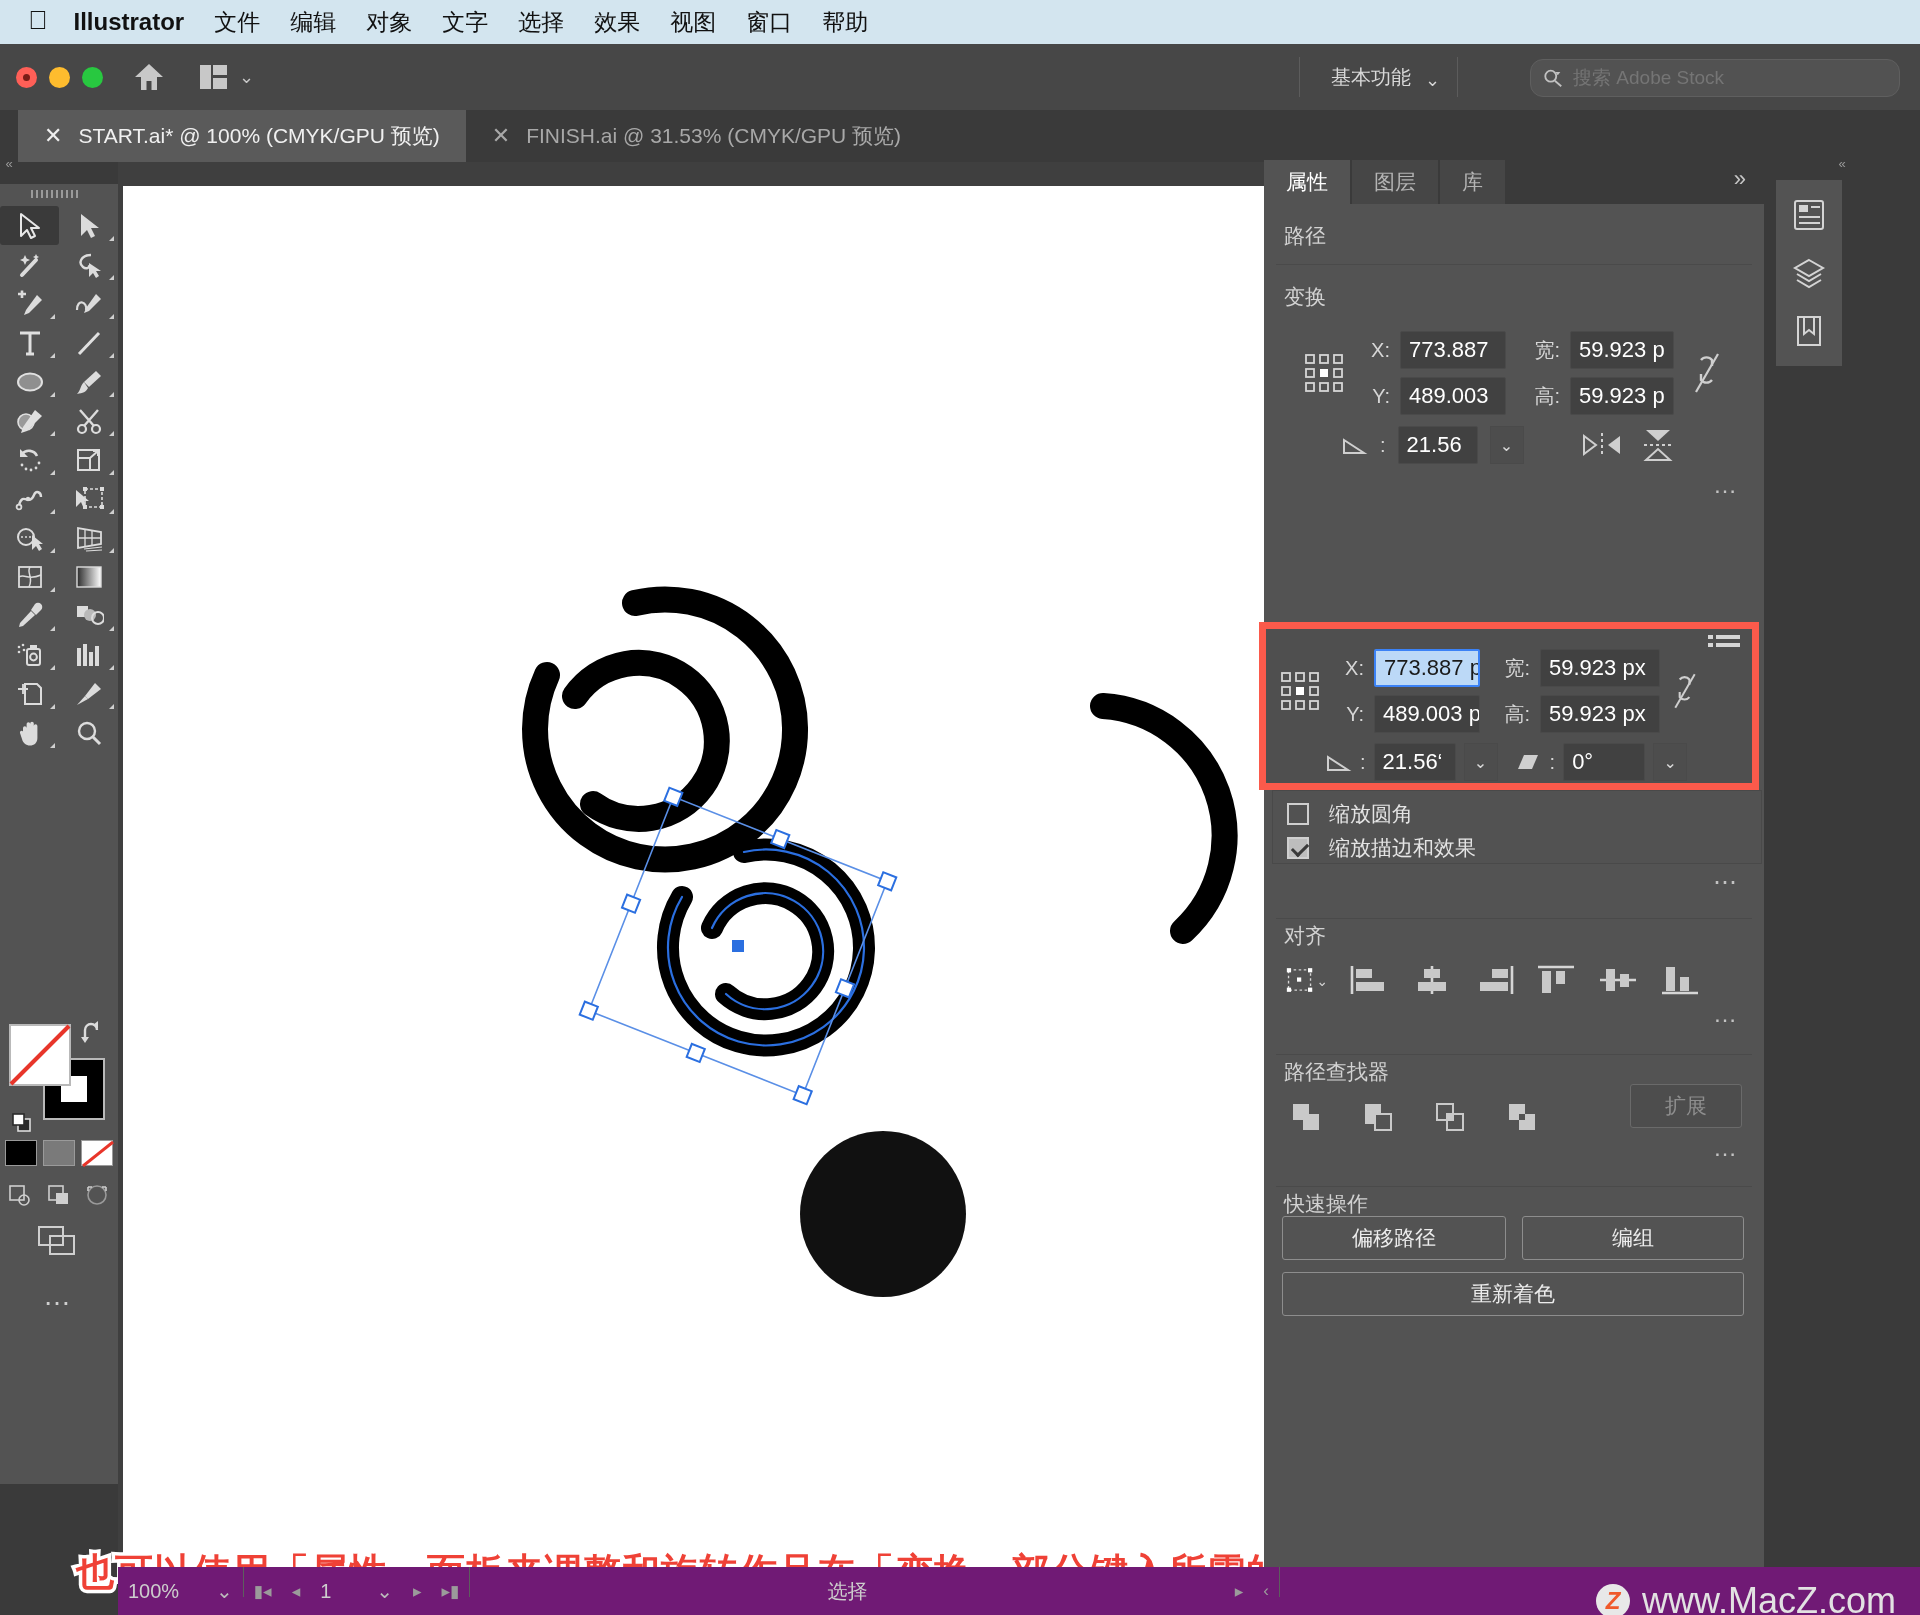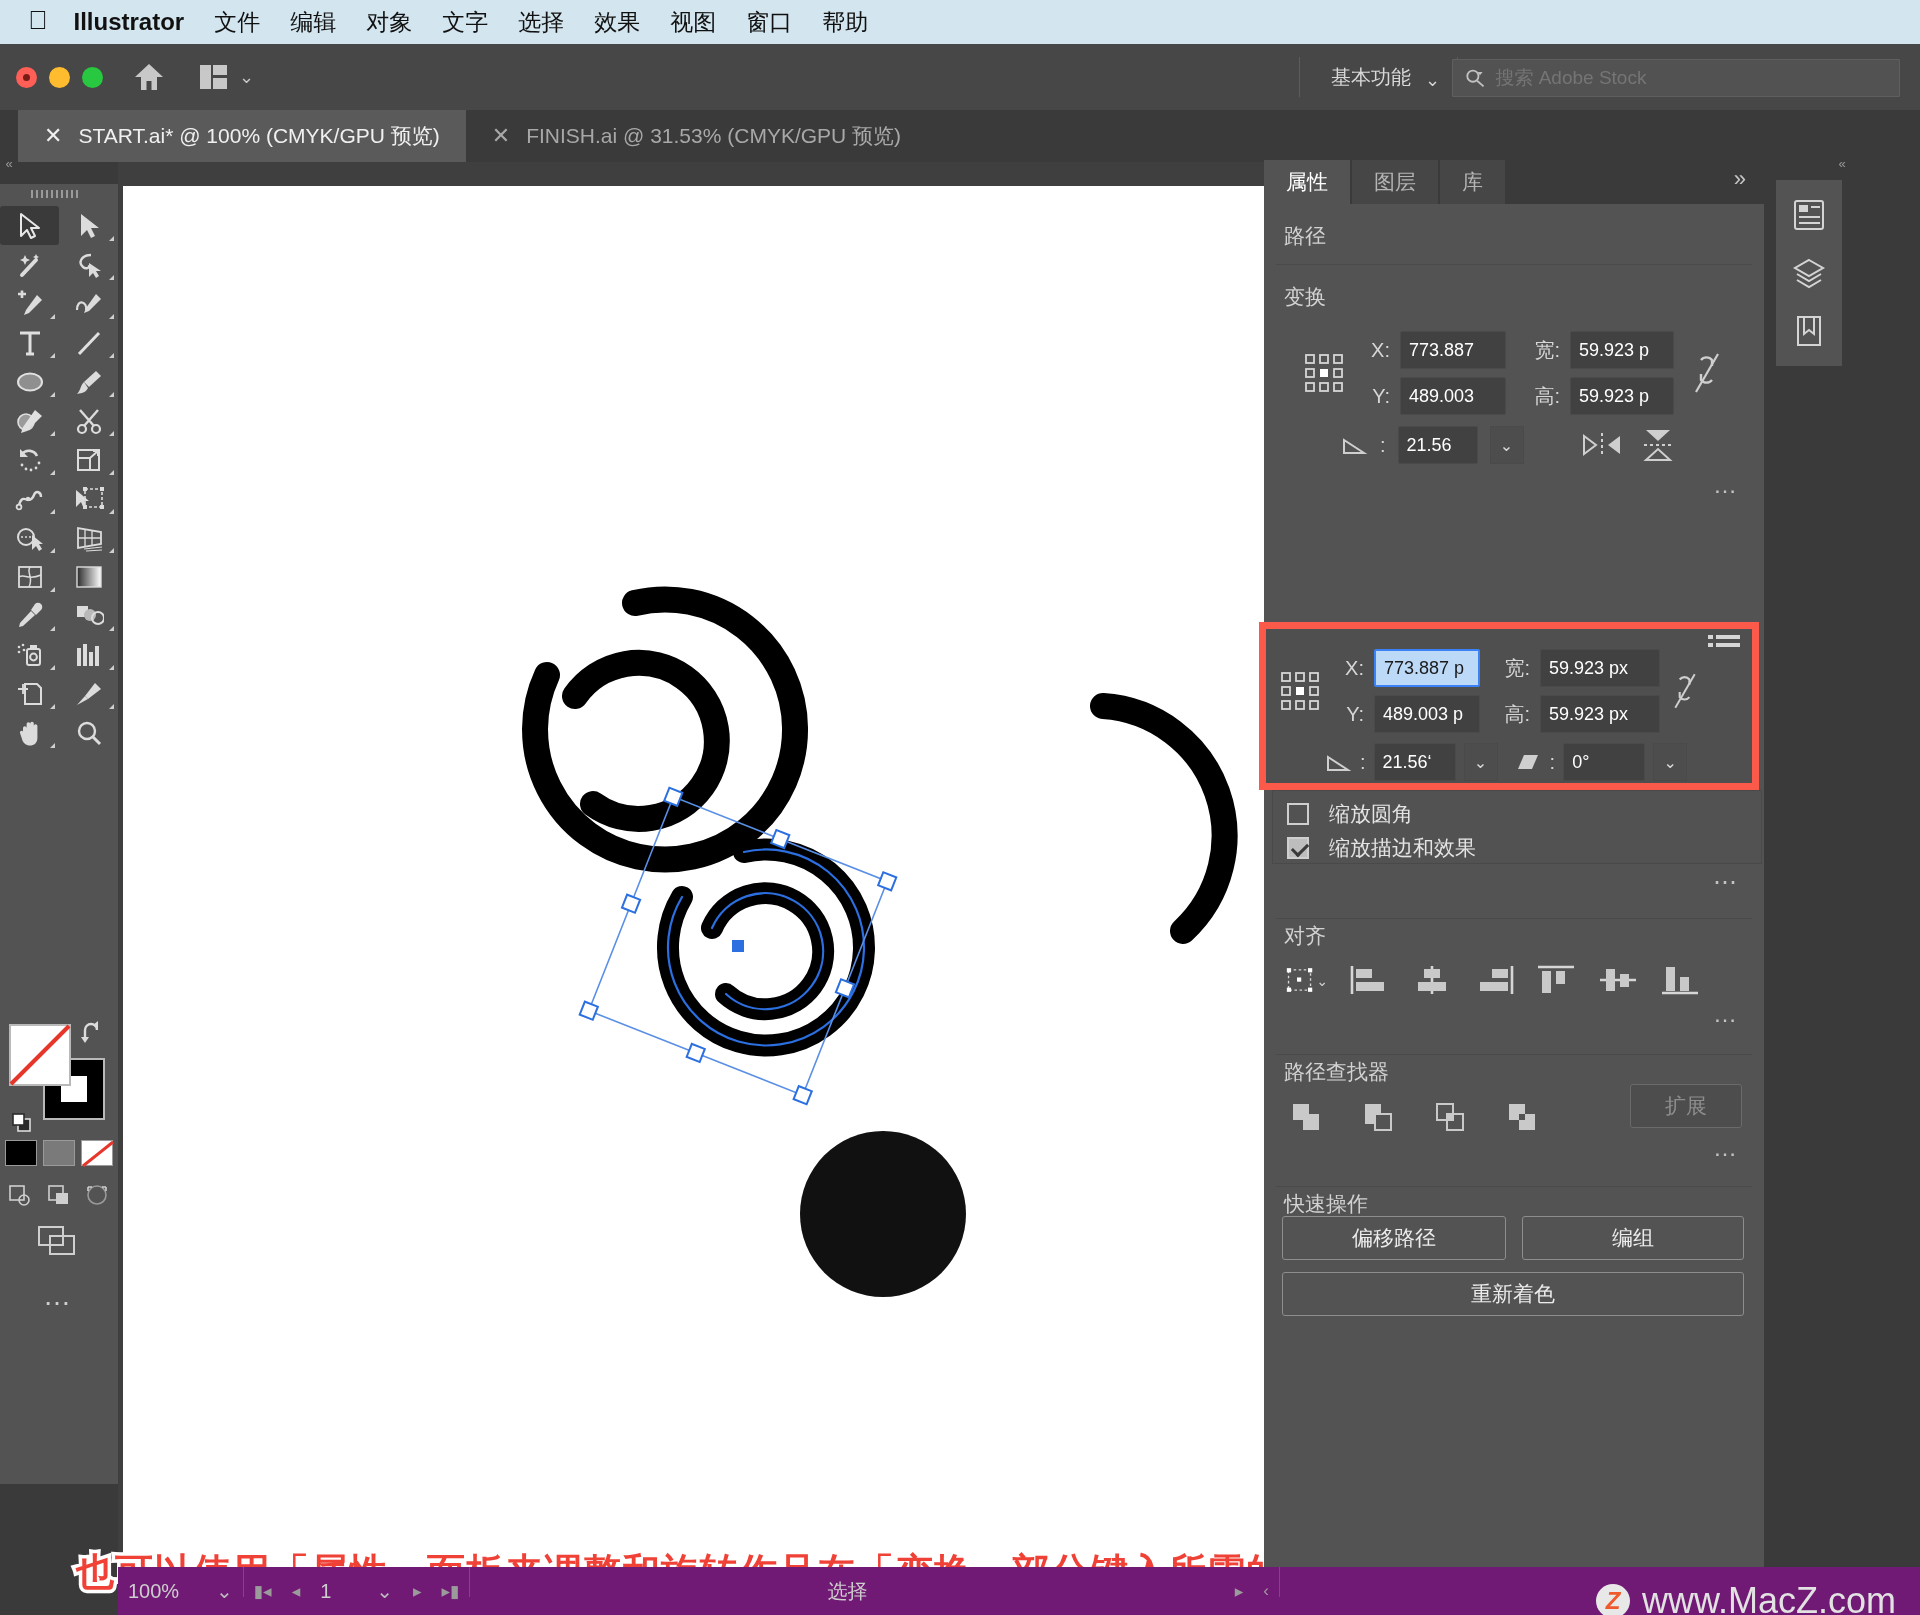--- a/index.html
+++ b/index.html
@@ -27,22 +27,22 @@
   .dot.r::after { content:""; display:block; width:7px;height:7px;border-radius:50%;
      background:#7a1c16; margin:7px auto; }
   #homebtn { margin-left:26px; width:40px; height:40px; display:flex;
      align-items:center; justify-content:center; }
   #arrangebtn { margin-left:30px; display:flex; align-items:center; gap:10px; }
   #apptitle { position:absolute; left:0; right:0; text-align:center; font-size:22px;
      color:#cfcfcf; pointer-events:none; }
   #wsbtn { position:absolute; right:480px; display:flex; align-items:flex-end; gap:14px;
      font-size:20px; color:#d8d8d8; }
   #wsdivL,#wsdivR { position:absolute; width:1px; height:40px; background:#5c5c5c; }
-  #searchbox { position:absolute; right:20px; top:15px; width:448px; height:38px;
-     background:#525252; border:1px solid #5f5f5f; border-radius:1px;
+  #searchbox { position:absolute; right:20px; top:15px; width:370px; height:38px;
+     background:#525252; border:1px solid #5f5f5f; border-radius:13px;
      display:flex; align-items:center; padding:0 12px; gap:10px; }
   #searchbox input { background:transparent; border:none; outline:none; color:#c9c9c9;
      font-size:19px; font-family:"Liberation Sans",sans-serif; width:100%; }
 
   
   #tabbar { position:absolute; left:0; top:66px; width:1920px; height:52px;
      background:#3a3a3a; display:flex; align-items:flex-end; }
   .tab { height:52px; display:flex; align-items:center; gap:16px; padding:0 26px;
      font-size:21px; color:#a8a8a8; }
   .tab.active { background:#5a5a5a; color:#f0f0f0; }
@@ -127,21 +127,21 @@
      background:#535353; }
   .sectionLabel { font-size:21px; color:#d2d2d2; padding:18px 0 0 20px; }
   .divider { height:1px; background:#4a4a4a; margin:14px 12px 0 12px; }
   .ellipsis { text-align:right; color:#c3c3c3; font-size:24px; letter-spacing:3px;
      padding-right:24px; }
 
   .row { display:flex; align-items:center; gap:10px; }
   .lbl { font-size:20px; color:#d6d6d6; width:34px; text-align:right; }
   .field { background:#414141; border:1px solid #4a4a4a; border-radius:2px;
      height:38px; display:flex; align-items:center; padding:0 8px;
-     font-size:18px; color:#ffffff; overflow:hidden; white-space:nowrap; }
+     font-size:22px; color:#ffffff; overflow:hidden; white-space:nowrap; }
   .field.sel { background:#bcd9f7; color:#1a1a1a; border:2px solid #3b82f6;}
   .stepper { width:34px; height:38px; background:#4d4d4d; border:1px solid #4a4a4a;
      display:flex; align-items:center; justify-content:center; color:#d8d8d8; font-size:16px;}
 
   
   #xformArea { position:relative; padding:8px 0 0 0; }
   #refpt { margin-left:20px; }
 
   
   #popup { position:absolute; left:-5px; top:418px; width:500px; height:168px;

